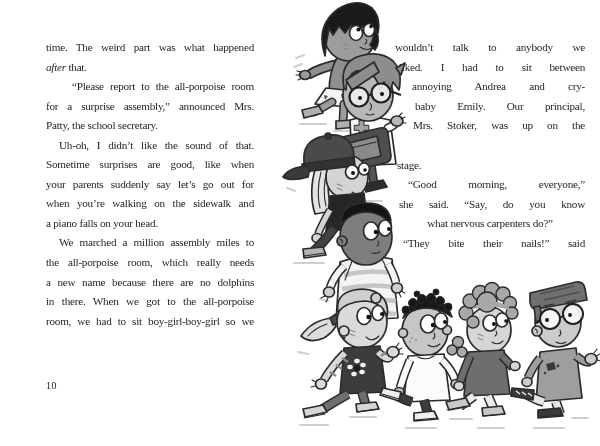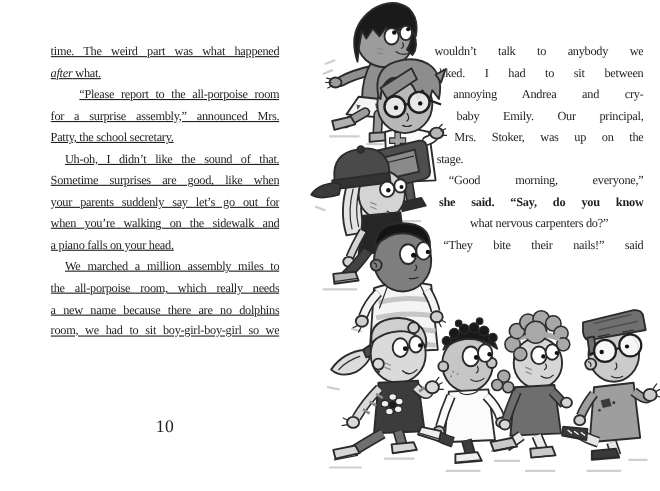--- a/index.html
+++ b/index.html
@@ -1,66 +1,67 @@
 <!DOCTYPE html>
 <html><head>
 <meta charset="utf-8">
 <style>
   html,body{margin:0;padding:0;}
   body{width:600px;height:446px;background:#ffffff;overflow:hidden;}
   .spread{position:relative;width:600px;height:446px;
           font-family:"Liberation Serif", serif;color:#1f1f1f;}
   .col{position:absolute;top:38px;}
-  .col-left{left:46px;width:208px;text-decoration:underline;}
+  .col-left{left:46px;width:208px;}
   .col-right{left:395px;width:190px;}
   .line{height:19.55px;line-height:19.55px;font-size:11.2px;
         letter-spacing:-0.25px;overflow:hidden;text-align:left;}
   .line.j{text-align:justify;text-align-last:justify;}
   .it{font-style:italic;}
   .pagenum{position:absolute;left:46px;top:380px;width:208px;
-           text-align:center;font-size:16px;letter-spacing:0.5px;}
+           text-align:left;font-size:10px;letter-spacing:0.5px;}
   svg.illo{position:absolute;left:0;top:0;pointer-events:none;}
   .o{stroke:#2b2b2b;stroke-width:1.7;stroke-linejoin:round;stroke-linecap:round;}
   .thin{stroke:#2b2b2b;stroke-width:1.1;stroke-linecap:round;fill:none;}
   .soft{stroke:#8a8a8a;stroke-width:1.1;stroke-linecap:round;fill:none;}
   .mark{stroke:#cfcfcf;stroke-width:2;stroke-linecap:round;fill:none;}
 </style>
 </head>
 <body>
 
 <div class="spread">
 
   <div class="col col-left">
       <div class="line j" style="margin-left: 0px;"><span>time. The weird part was what happened</span></div>
-      <div class="line" style="margin-left: 0px;"><span class="it">after</span><span> what.</span></div>
+      <div class="line" style="margin-left: 0px;"><span class="it">after</span><span> that.</span></div>
       <div class="line j" style="margin-left: 26px;"><span>“Please report to the all-porpoise room</span></div>
       <div class="line j" style="margin-left: 0px;"><span>for a surprise assembly,” announced Mrs.</span></div>
       <div class="line" style="margin-left: 0px;"><span>Patty, the school secretary.</span></div>
       <div class="line j" style="margin-left: 13px;"><span>Uh-oh, I didn’t like the sound of that.</span></div>
       <div class="line j" style="margin-left: 0px;"><span>Sometime surprises are good, like when</span></div>
       <div class="line j" style="margin-left: 0px;"><span>your parents suddenly say let’s go out for</span></div>
       <div class="line j" style="margin-left: 0px;"><span>when you’re walking on the sidewalk and</span></div>
       <div class="line" style="margin-left: 0px;"><span>a piano falls on your head.</span></div>
       <div class="line j" style="margin-left: 13px;"><span>We marched a million assembly miles to</span></div>
       <div class="line j" style="margin-left: 0px;"><span>the all-porpoise room, which really needs</span></div>
       <div class="line j" style="margin-left: 0px;"><span>a new name because there are no dolphins</span></div>
+      <div class="line j" style="margin-left: 0px;"><span>in there. When we got to the all-porpoise</span></div>
       <div class="line j" style="margin-left: 0px;"><span>room, we had to sit boy-girl-boy-girl so we</span></div>
     </div>
 
   <div class="pagenum">10</div>
 
   <div class="col col-right">
       <div class="line j" style="margin-left: 0;"><span>wouldn’t talk to anybody we</span></div>
       <div class="line j" style="margin-left: 4px;"><span>liked. I had to sit between</span></div>
       <div class="line j" style="margin-left: 17px;"><span>annoying Andrea and cry-</span></div>
       <div class="line j" style="margin-left: 20px;"><span>baby Emily. Our principal,</span></div>
       <div class="line j" style="margin-left: 18px;"><span>Mrs. Stoker, was up on the</span></div>
-      <div class="line" style="margin-left: 2px;"><span>stage.</span></div>
+      <div class="line" style="margin-left: 2px; margin-top: 20px;"><span>stage.</span></div>
       <div class="line j" style="margin-left: 13px;"><span>“Good morning, everyone,”</span></div>
-      <div class="line j" style="margin-left: 4px; font-weight: bold;"><span>she said. “Say, do you know</span></div>
+      <div class="line j" style="margin-left: 4px;"><span>she said. “Say, do you know</span></div>
       <div class="line" style="margin-left: 0px; text-align: center;"><span>what nervous carpenters do?”</span></div>
       <div class="line j" style="margin-left: 8px;"><span>“They bite their nails!” said</span></div>
     </div>
 
   <svg class="illo" width="600" height="446" viewBox="0 0 600 446">
 
     <g>
       <path class="mark" d="M296 58 l8 -3"></path>
         <path class="mark" d="M294 67 l8 -3"></path>
       <path class="mark" d="M300 124 h26"></path>

